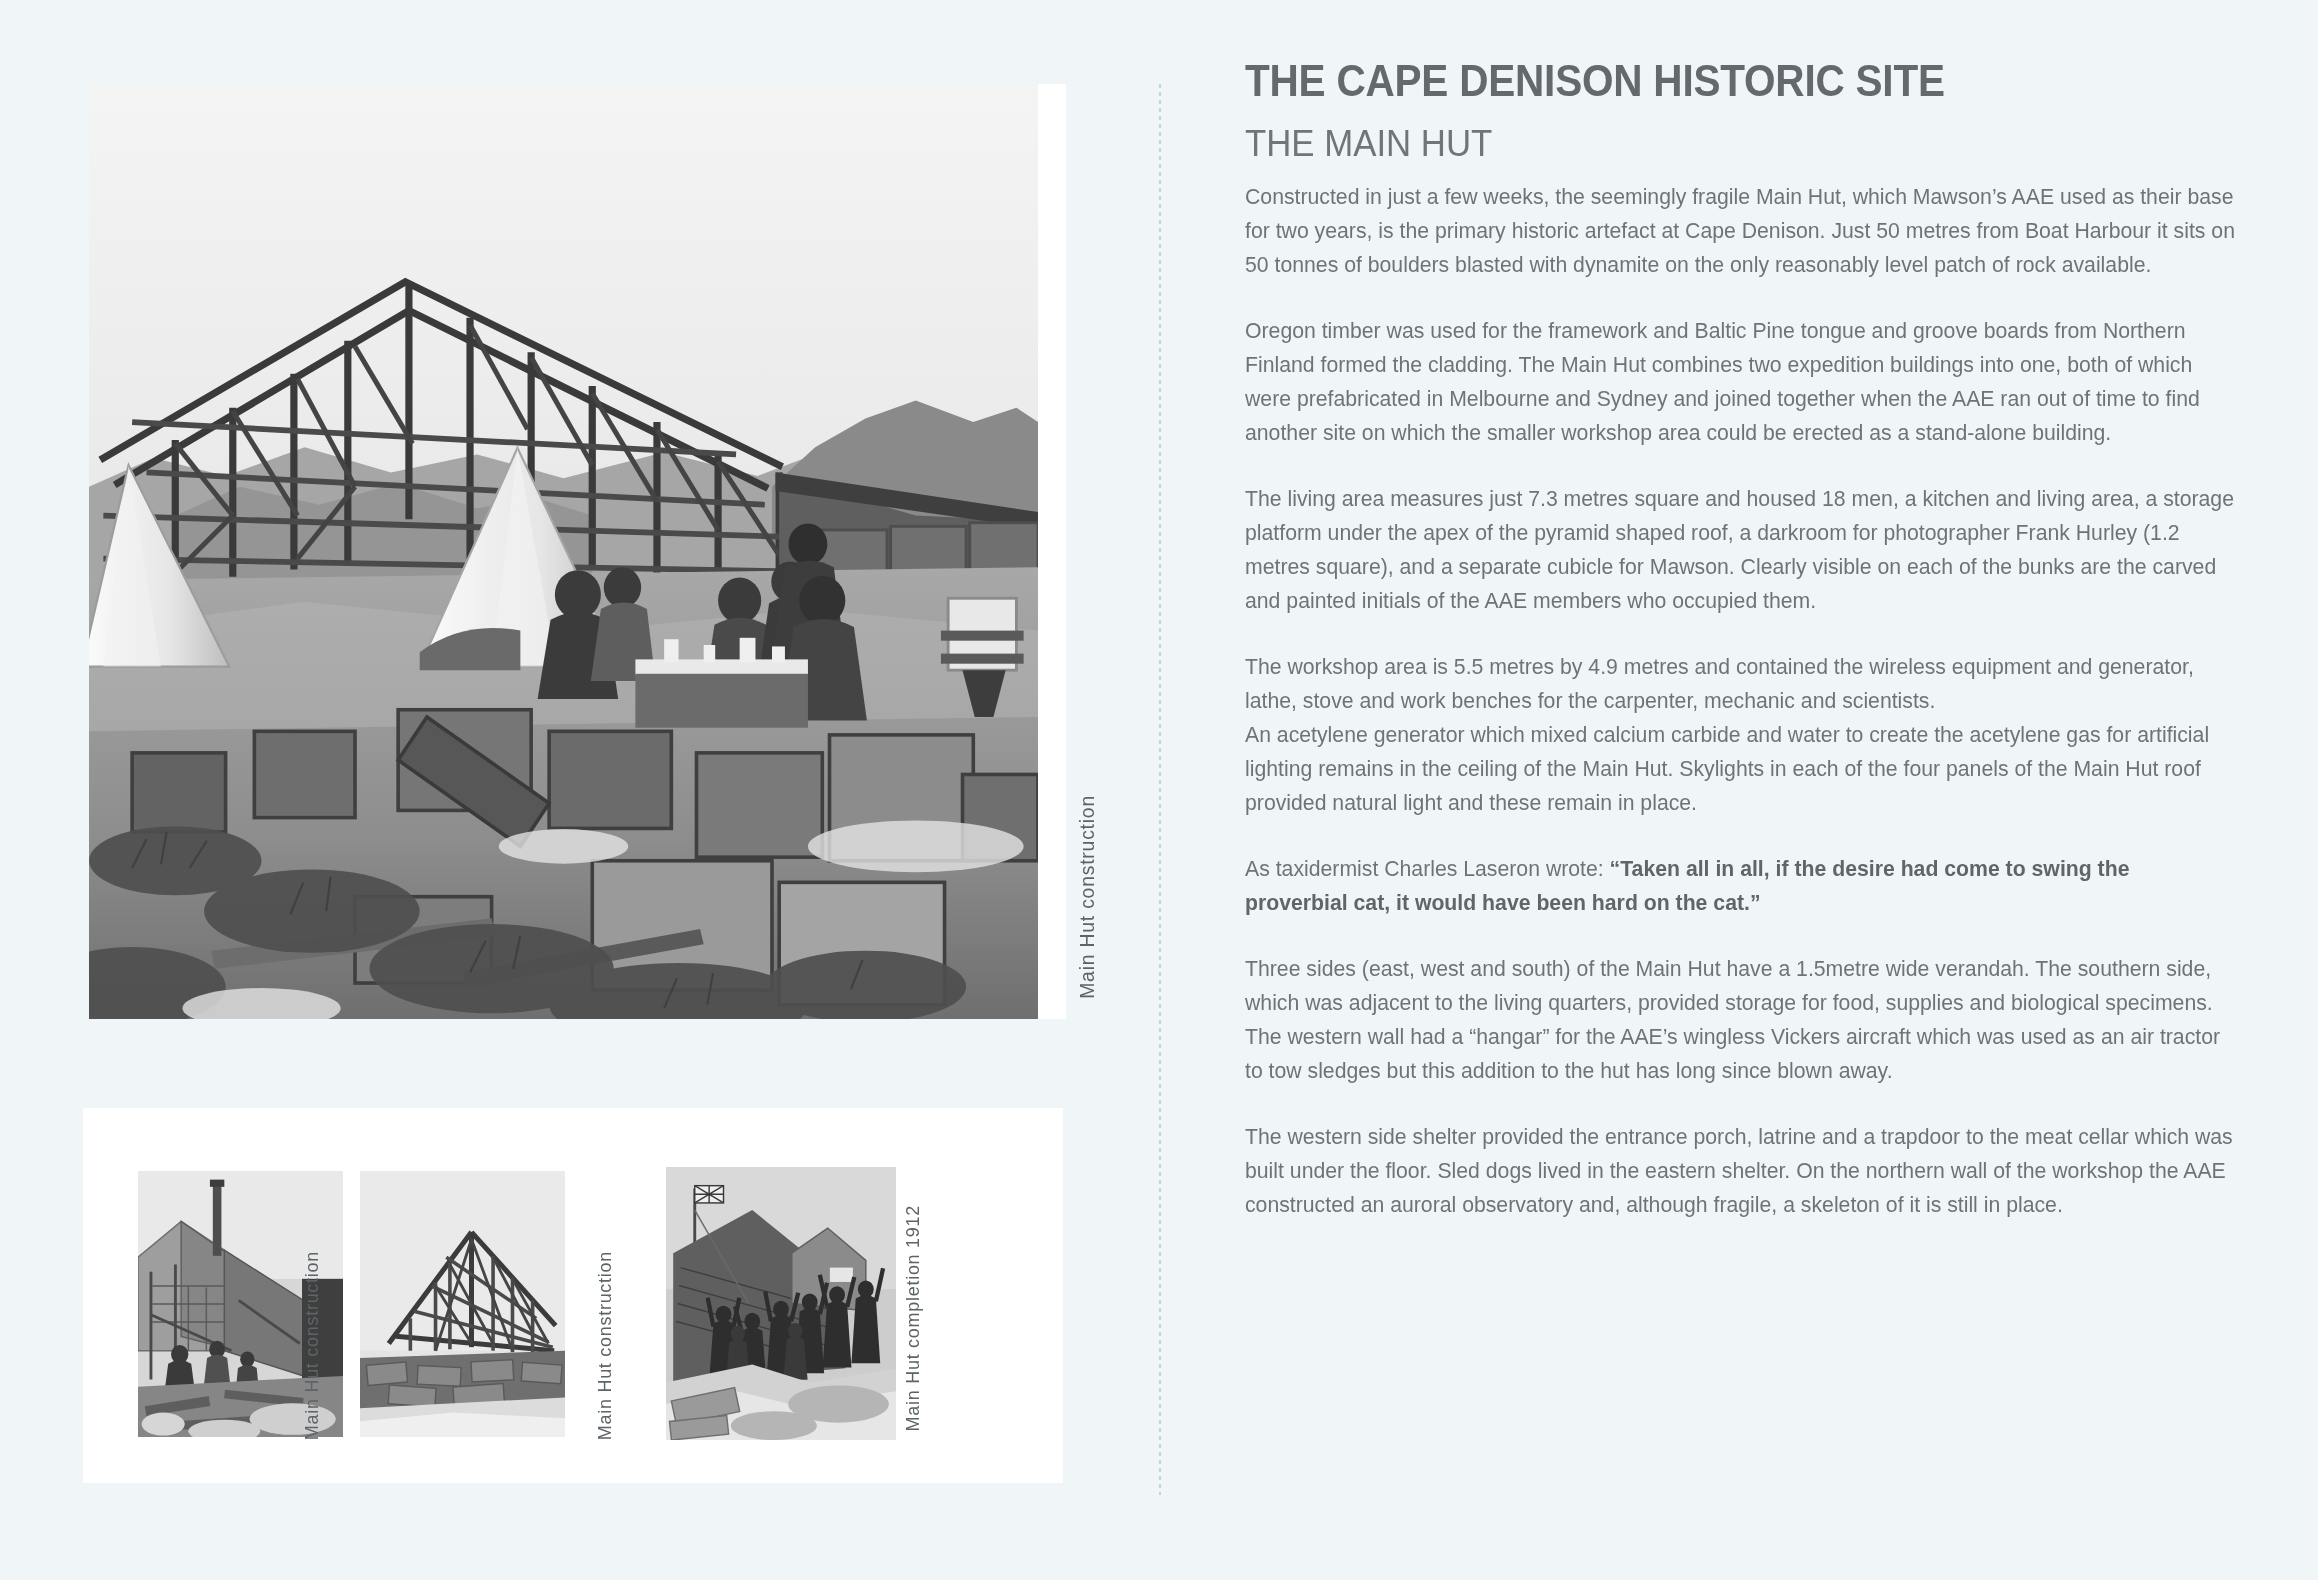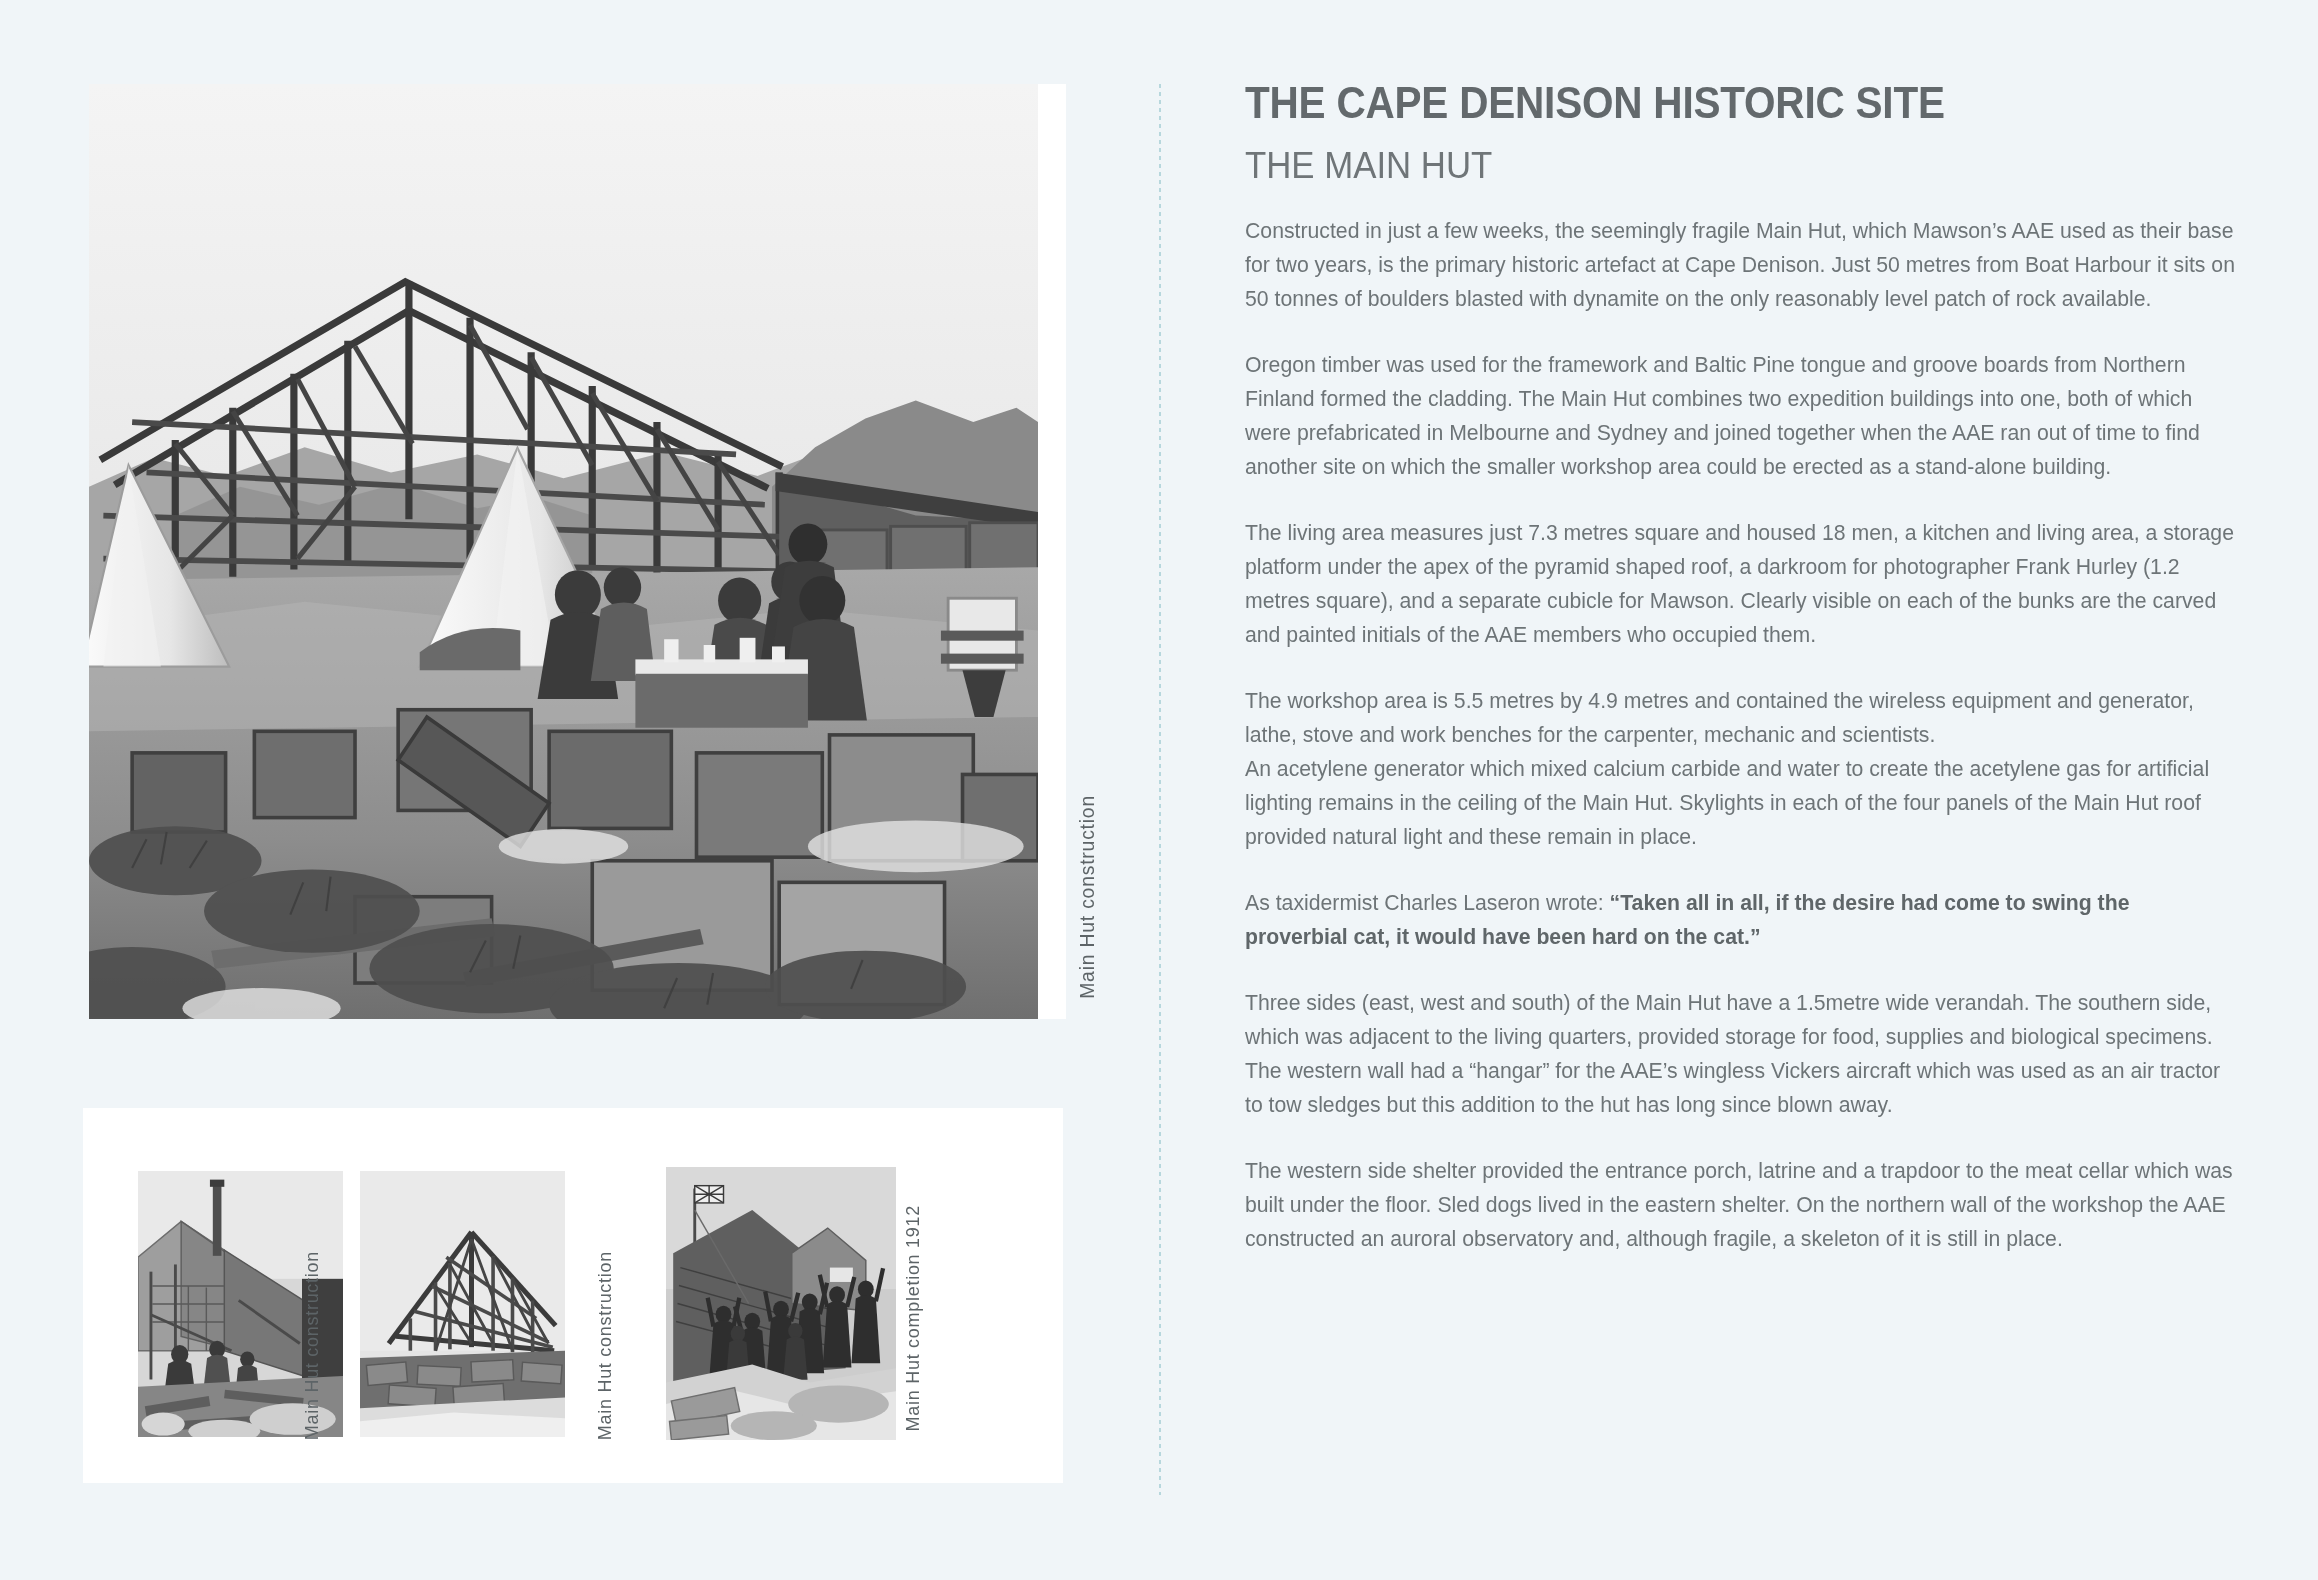--- a/index.html
+++ b/index.html
@@ -101,21 +101,21 @@
     height: 1411px;
     background-image: linear-gradient(to bottom, #b7d7dd 0 3.6px, rgba(0,0,0,0) 3.6px 8px);
     background-size: 2.2px 8px;
   }
 
   
 
   #right-column {
     position: absolute;
     left: 1245px;
-    top: 79px;
+    top: 57px;
     width: 991px;
   }
 
   #page-title {
     font-family: "Liberation Sans", sans-serif;
     font-weight: bold;
     font-size: 45px;
     line-height: 1.05;
     letter-spacing: -0.005em;
     color: #63696c;
@@ -130,21 +130,21 @@
     font-weight: normal;
     font-size: 37px;
     line-height: 1.1;
     color: #6f7578;
     transform: scaleX(0.94);
     transform-origin: left center;
     white-space: nowrap;
   }
 
   #body-copy {
-    margin-top: 28px;
+    margin-top: 16px;
     width: 991px;
   }
 
   #body-copy p {
     font-family: "Liberation Sans", sans-serif;
     font-weight: normal;
     font-size: 22px;
     line-height: 34px;
     color: #6d7477;
     margin-bottom: 32px;

